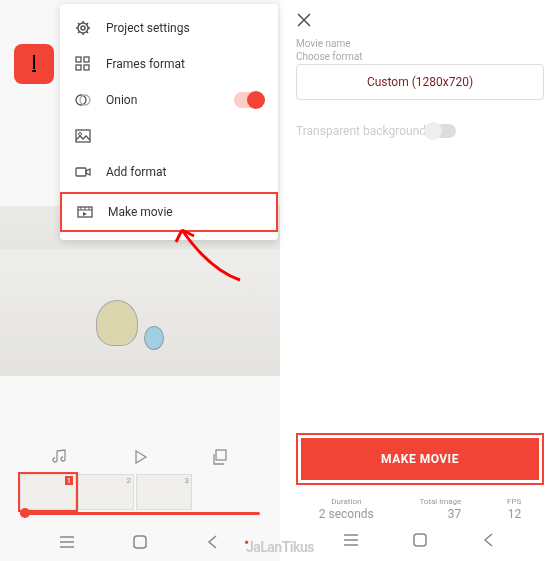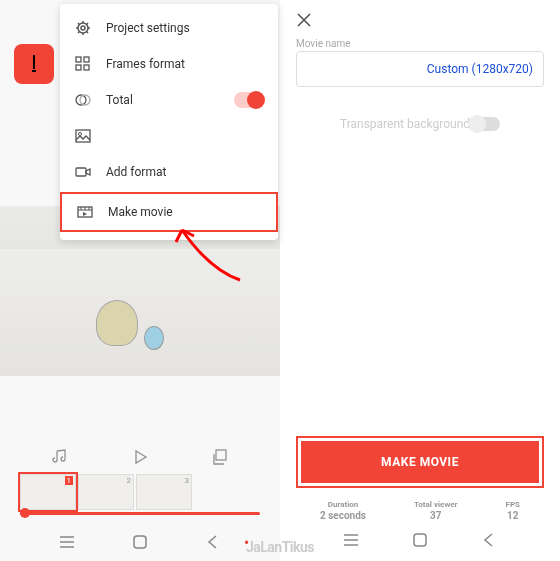--- a/index.html
+++ b/index.html
@@ -38,34 +38,34 @@
 
 .nav-bar { display: flex; justify-content: space-around; padding: 10px 30px; margin-top: 8px; }
 .nav-btn { width: 18px; height: 18px; opacity: 0.7; display: flex; align-items: center; justify-content: center; }
 
 .arrow { position: absolute; top: 220px; left: 170px; z-index: 20; pointer-events: none; }
 
 
 .close-x { margin-bottom: 10px; }
 .field-label { font-size: 10px; color: #aaa; margin-bottom: 2px; }
 .movie-name { font-size: 20px; color: #f14336; border: none; border-bottom: 2px solid #f14336; width: 100%; padding: 2px 0; outline: none; margin-bottom: 20px; }
-.format-box { border: 1px solid #ddd; border-radius: 4px; padding: 10px; text-align: right; color: #1d4ed8; font-size: 12px; margin-bottom: 12px; }
-.option-row { display: flex; align-items: center; justify-content: center; font-size: 12px; margin: 18px 0; }
+.format-box { border: 1px solid #ddd; border-radius: 4px; padding: 10px; text-align: center; color: #7f1d1d; font-size: 12px; margin-bottom: 0; }
+.option-row { display: flex; align-items: center; justify-content: flex-start; font-size: 12px; margin: 24px 0; }
 .option-row.disabled { color: #ccc; }
 .option-row .sw { width: 30px; height: 14px; border-radius: 8px; background: #ddd; position: relative; }
 .option-row .sw.on { background: #ffcdc9; }
 .option-row .sw.on::after { content: ''; position: absolute; right: -2px; top: -2px; width: 18px; height: 18px; background: #f14336; border-radius: 50%; }
 .option-row .sw.off::after { content: ''; position: absolute; left: -2px; top: -2px; width: 18px; height: 18px; background: #eee; border-radius: 50%; }
 
 .make-btn-wrap { margin-top: auto; border: 2px solid #f14336; padding: 3px; }
 .make-btn { background: #f14336; color: #fff; font-size: 12px; font-weight: 700; letter-spacing: 0.5px; text-align: center; padding: 14px; }
 
 .stats { display: flex; justify-content: space-around; margin-top: 12px; font-size: 8px; color: #999; }
-.stat { text-align: center; font-weight: bold; }
-.stat .val { font-size: 10px; margin-top: 1px; }
+.stat { text-align: center; }
+.stat .val { font-size: 12px; margin-top: 1px; text-align: right; }
 
 .watermark { position: absolute; bottom: 6px; left: 50%; transform: translateX(-50%); font-size: 14px; font-weight: 700; color: #ccc; letter-spacing: -0.5px; pointer-events: none; }
 .watermark .dot { color: #f14336; }
 
 svg { display: block; }
 </style>
 </head>
 <body>
 
 <div class="left-panel">
@@ -98,21 +98,21 @@
         </span>
       <span class="label">Frames format</span>
     </div>
     <div class="menu-item">
       <span class="icon">
           <svg width="16" height="16" viewBox="0 0 16 16">
             <circle cx="6" cy="8" r="5" fill="none" stroke="#555" stroke-width="1.3"></circle>
             <circle cx="10" cy="8" r="5" fill="none" stroke="#aaa" stroke-width="1.3"></circle>
           </svg>
         </span>
-      <span class="label">Total</span>
+      <span class="label">Onion</span>
       <span class="toggle on"></span>
     </div>
     <div class="menu-item">
       <span class="icon">
           <svg width="16" height="16" viewBox="0 0 16 16">
             <rect x="1" y="2" width="14" height="12" fill="none" stroke="#555" stroke-width="1.3"></rect>
             <circle cx="5" cy="6" r="1.5" fill="none" stroke="#555" stroke-width="1"></circle>
             <path d="M1 12l4-4 3 3 3-3 4 4" fill="none" stroke="#555" stroke-width="1.3"></path>
           </svg>
         </span>
@@ -206,38 +206,39 @@
 
 <div class="right-panel">
   <div class="close-x">
     <svg width="16" height="16" viewBox="0 0 16 16">
         <path d="M2 2l12 12M14 2L2 14" stroke="#555" stroke-width="1.6"></path>
       </svg>
   </div>
 
   <div class="field-label">Movie name</div>
 
+  <div class="field-label">Choose format</div>
   <div class="format-box">Custom (1280x720)</div>
 
   <div class="option-row disabled">
     <span>Transparent background</span>
     <span class="sw off"></span>
   </div>
 
   <div class="make-btn-wrap">
     <div class="make-btn">MAKE MOVIE</div>
   </div>
 
   <div class="stats">
     <div class="stat">
         <div>Duration</div>
         <div class="val">2 seconds</div>
       </div>
     <div class="stat">
-        <div>Total viewer</div>
+        <div>Total image</div>
         <div class="val">37</div>
       </div>
     <div class="stat">
         <div>FPS</div>
         <div class="val">12</div>
       </div>
   </div>
 
   <div class="nav-bar" style="margin-top:4px;padding:6px 20px 0">
     <span class="nav-btn">

